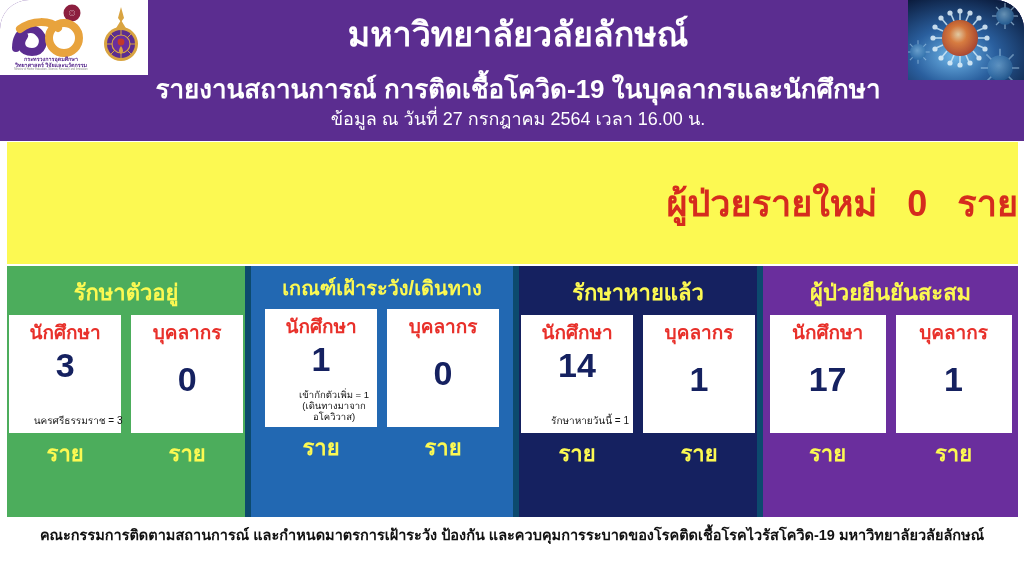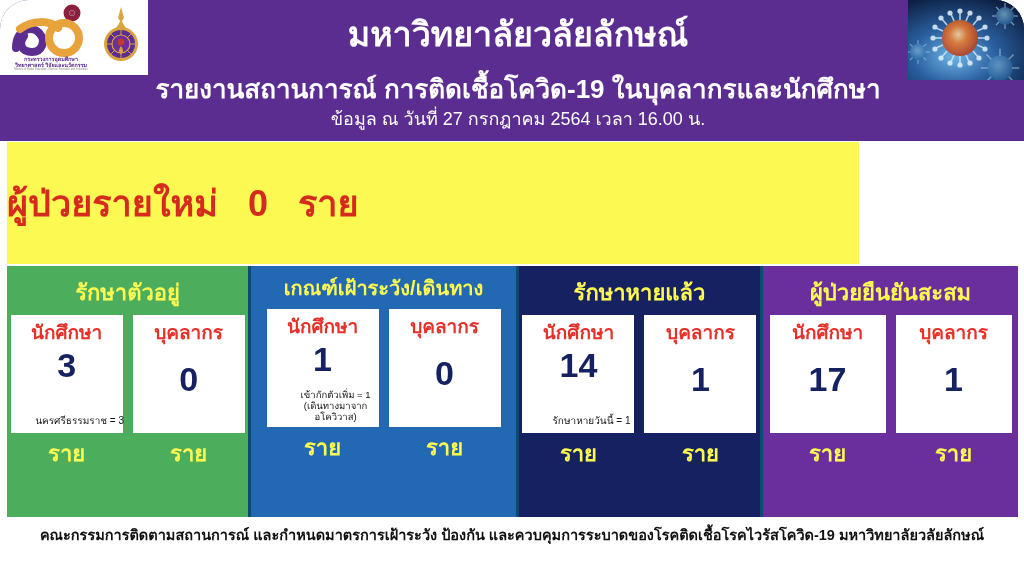--- a/index.html
+++ b/index.html
@@ -43,39 +43,39 @@
   }
   .title-date{
     position:absolute;left:78px;top:108px;width:880px;
     text-align:center;
     color:#ffffff;font-weight:normal;font-size:18px;line-height:22px;
     white-space:nowrap;
   }
 
   
   .banner{
-    position:absolute;left:7px;top:142px;width:852px;height:122px;
+    position:absolute;left:7px;top:142px;width:1011px;height:122px;
     background:#FCF952;
-    display:flex;align-items:center;justify-content:flex-start;
+    display:flex;align-items:center;justify-content:flex-end;
   }
   .banner-row{display:flex;align-items:baseline;gap:30px;}
   .banner-label{color:#D52B1E;font-weight:bold;font-size:36px;}
   .banner-value{color:#D52B1E;font-weight:bold;font-size:36px;}
   .banner-unit{color:#D52B1E;font-weight:bold;font-size:36px;}
 
   
   .panels{
     position:absolute;left:7px;top:266px;width:1011px;height:265px;
     display:flex;
   }
   .panel{
     position:relative;
     display:flex;flex-direction:column;align-items:center;
     box-sizing:border-box;
-    border-right:3px solid #0c4a6e;
+    border-right:6px solid #0c4a6e;
   }
   .panel:last-child{border-right:none;}
   .panel.p0{width:250px;background:#4CAD5C;}
   .panel.p1{width:274px;background:#2268B2;}
   .panel.p2{width:250px;background:#152160;}
   .panel.p3{width:261px;background:#6A2E9D;}
 
   .panel-title{
     margin-top:14px;
     color:#FCF952;font-weight:bold;font-size:22px;line-height:26px;

